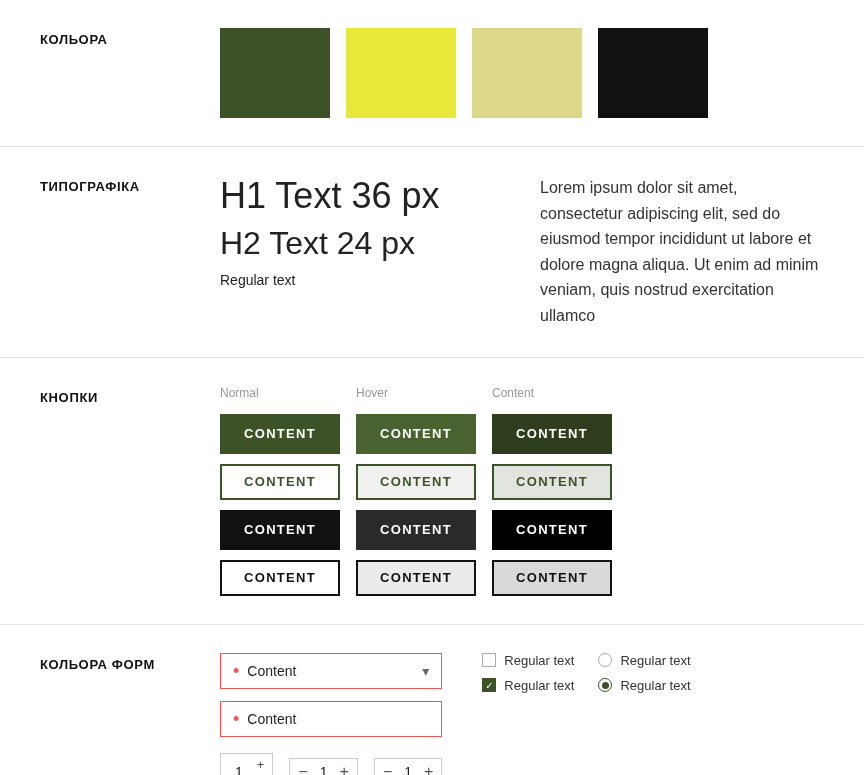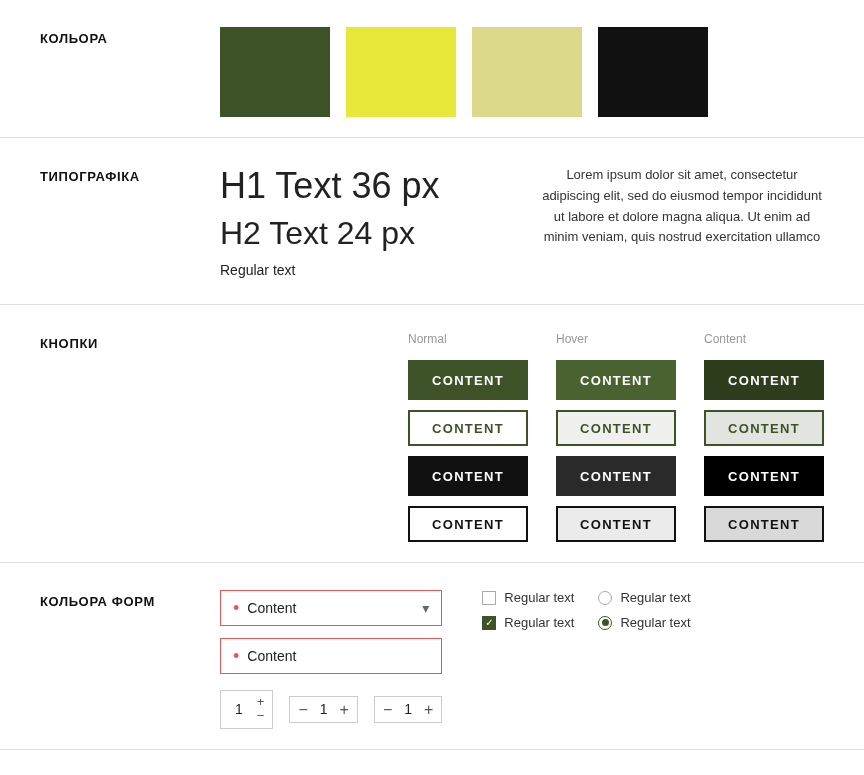--- a/index.html
+++ b/index.html
@@ -7,23 +7,22 @@
       font-family: 'Helvetica Neue', Arial, sans-serif;
       background: #fff;
       color: #222;
       width: 864px;
       min-height: 775px;
     }
 
     .section {
       display: flex;
       align-items: flex-start;
-      padding: 20px 40px;
+      padding: 28px 40px;
       border-bottom: 1px solid #e0e0e0;
-      margin-top: 7px;
     }
 
     .section-label {
       width: 180px;
       flex-shrink: 0;
       font-weight: 700;
       font-size: 13px;
       letter-spacing: 0.05em;
       color: #111;
       padding-top: 4px;
@@ -49,24 +48,23 @@
       display: flex;
       gap: 36px;
     }
 
     .typo-left {
       flex: 1;
     }
 
     .typo-right {
       flex: 1;
-      font-size: 13px;
+      font-size: 16px;
       line-height: 1.6;
       color: #333;
-      text-align: center;
     }
 
     .h1-text {
       font-size: 36px;
       font-weight: 300;
       color: #222;
       margin-bottom: 8px;
     }
 
     .h2-text {
@@ -93,22 +91,21 @@
     }
 
     .label-text {
       font-size: 12px;
       color: #888;
     }
 
     
     .buttons-grid {
       display: flex;
-      gap: 28px;
-      justify-content: flex-end;
+      gap: 16px;
     }
 
     .button-col {
       display: flex;
       flex-direction: column;
       gap: 10px;
     }
 
     .btn-col-label {
       font-size: 12px;

